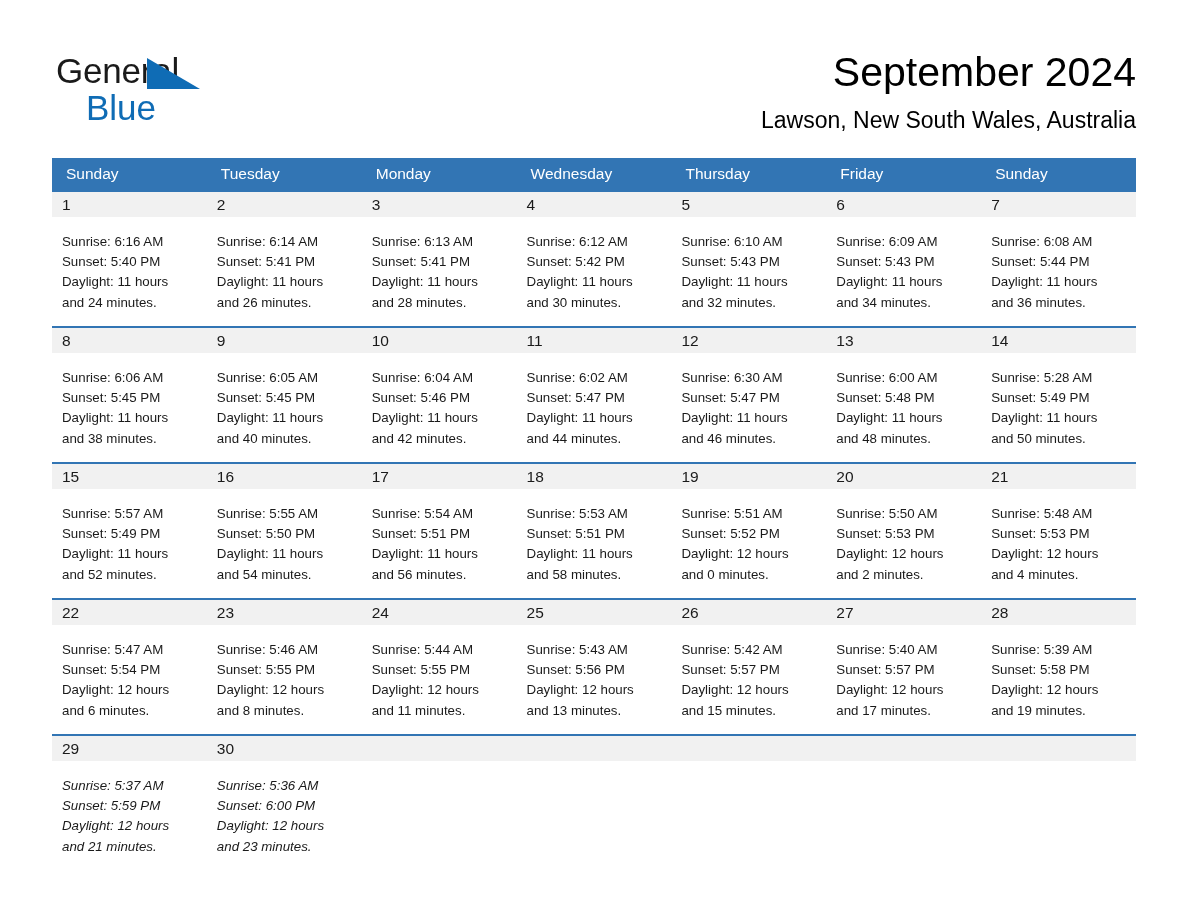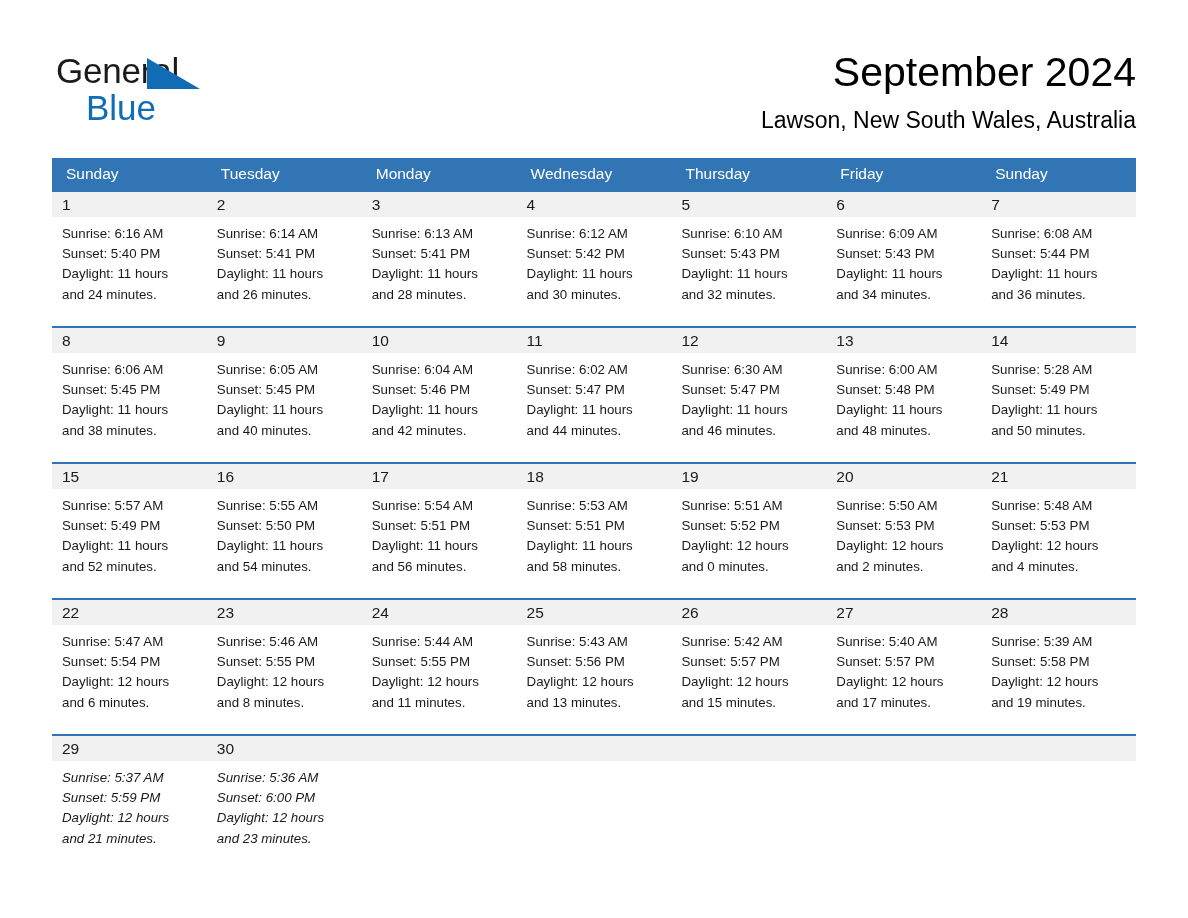--- a/index.html
+++ b/index.html
@@ -131,21 +131,21 @@
   }
 
   .week-body {
     display: flex;
     background: #ffffff;
     height: 109px;
   }
   .week-body .cell {
     flex: 1 1 0;
     min-width: 0;
-    padding: 7px 10px 0 10px;
+    padding: 15px 10px 0 10px;
     box-sizing: border-box;
   }
   .cell .line {
     font-size: 13.3px;
     line-height: 20.2px;
     color: #1a1a1a;
     white-space: nowrap;
   }
 
   .week.last .week-body { height: 112px; font-style: italic; }

